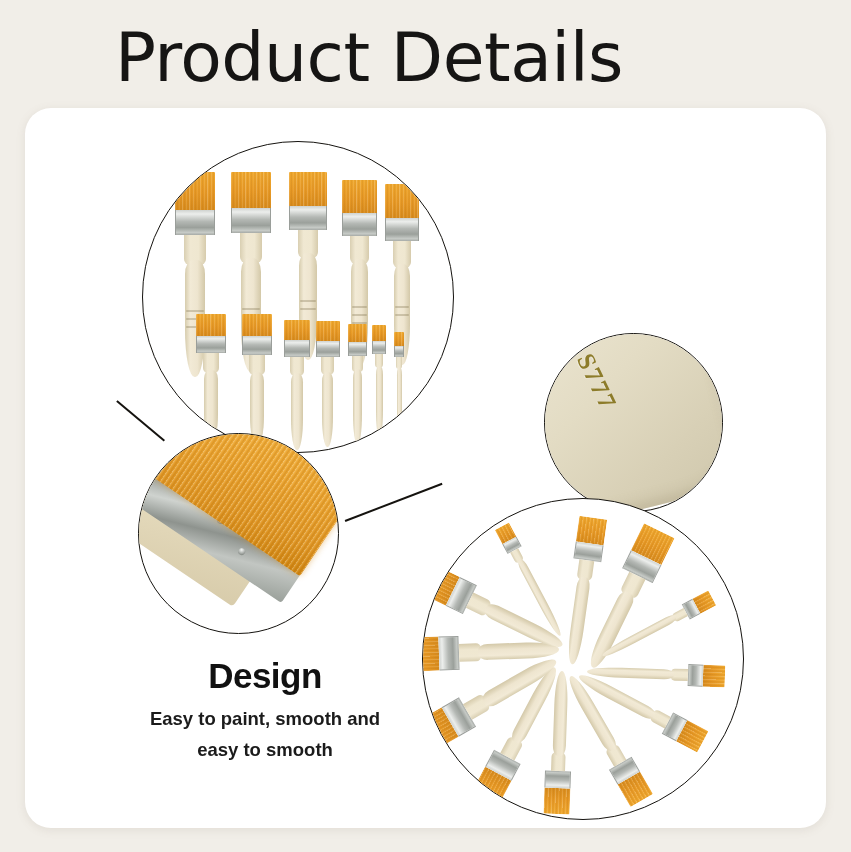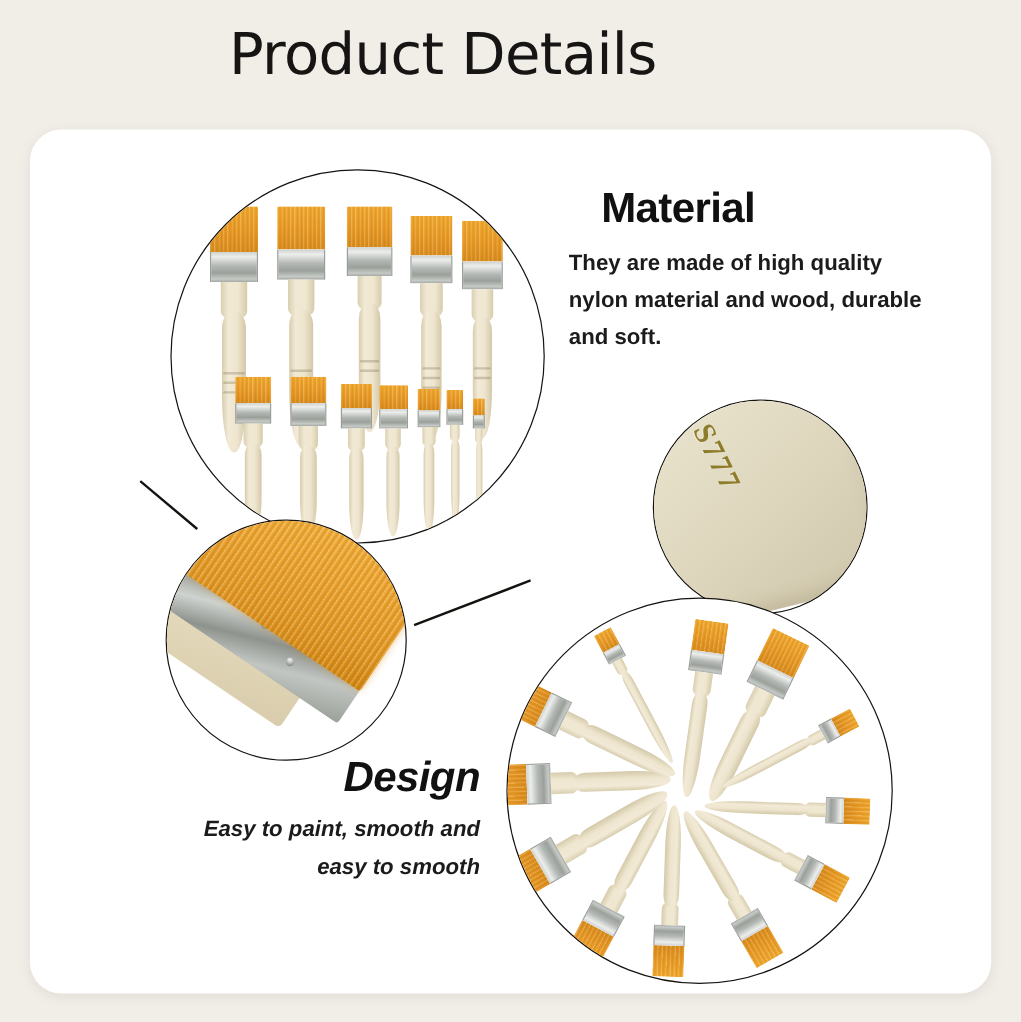--- a/index.html
+++ b/index.html
@@ -12,21 +12,21 @@
     overflow: hidden;
     position: relative;
   }
 
   #page-title {
     position: absolute;
     top: 18px;
     left: 0;
     width: 738px;
     text-align: center;
-    font-size: 48px;
+    font-size: 68px;
     font-weight: 500;
     letter-spacing: -0.5px;
     color: #161514;
     font-family: "DejaVu Sans", sans-serif;
   }
 
   #card {
     position: absolute;
     left: 25px;
     top: 108px;
@@ -167,21 +167,21 @@
     font-family: "Liberation Sans", sans-serif;
     font-weight: 700;
     font-size: 18.5px;
     line-height: 31px;
     color: #1b1b1b;
   }
 
   #material-block { position: absolute; left: 449px; top: 46px; width: 300px; }
   #material-block .feature-heading { margin-left: 27px; margin-bottom: 9px; }
 
-  #design-block  { position: absolute; left: 105px; top: 520px; width: 270px; text-align: right; font-style: italic; }
+  #design-block  { position: absolute; left: 105px; top: 548px; width: 270px; text-align: center; }
   #design-block .feature-heading { margin-bottom: 7px; }
 </style>
 </head>
 <body>
 
 <div id="page-title">Product Details</div>
 
 <div id="card">
 
   <div class="leader" style="left:92px; top:292px; width:62px; transform:rotate(40deg);"></div>
@@ -389,23 +389,19 @@
     </div>
 
     <div class="brush" style="left:100px; top:20px; width:16px; height:124px; transform:rotate(332deg);">
       <div class="bristle" style="height:16px;"></div>
         <div class="ferrule" style="top:16px; height:11px;"></div>
       <div class="neck" style="left:3px; top:27px; width:9px; height:13px; border-radius:0 0 4px 4px;"></div>
       <div class="handle" style="left:4px; top:38px; width:8px; height:86px;"></div>
     </div>
   </div>
 
-  <div id="material-block">
-    <div class="feature-heading">Material</div>
-    <div class="feature-body">They are made of high quality nylon material and wood, durable and soft.</div>
-  </div>
 
   <div id="design-block">
     <div class="feature-heading">Design</div>
     <div class="feature-body">Easy to paint, smooth and easy to smooth</div>
   </div>
 
 </div>
 
 </body></html>

